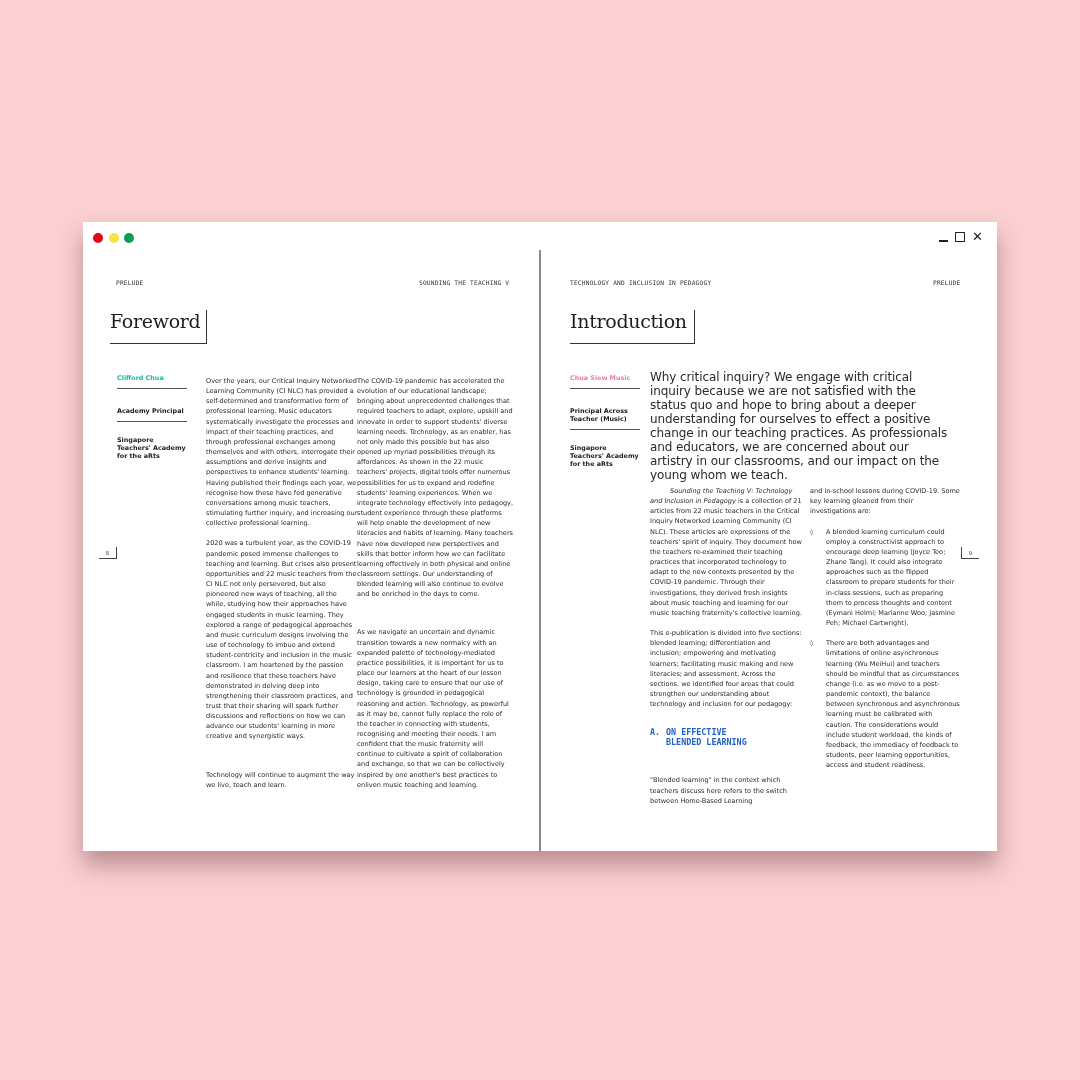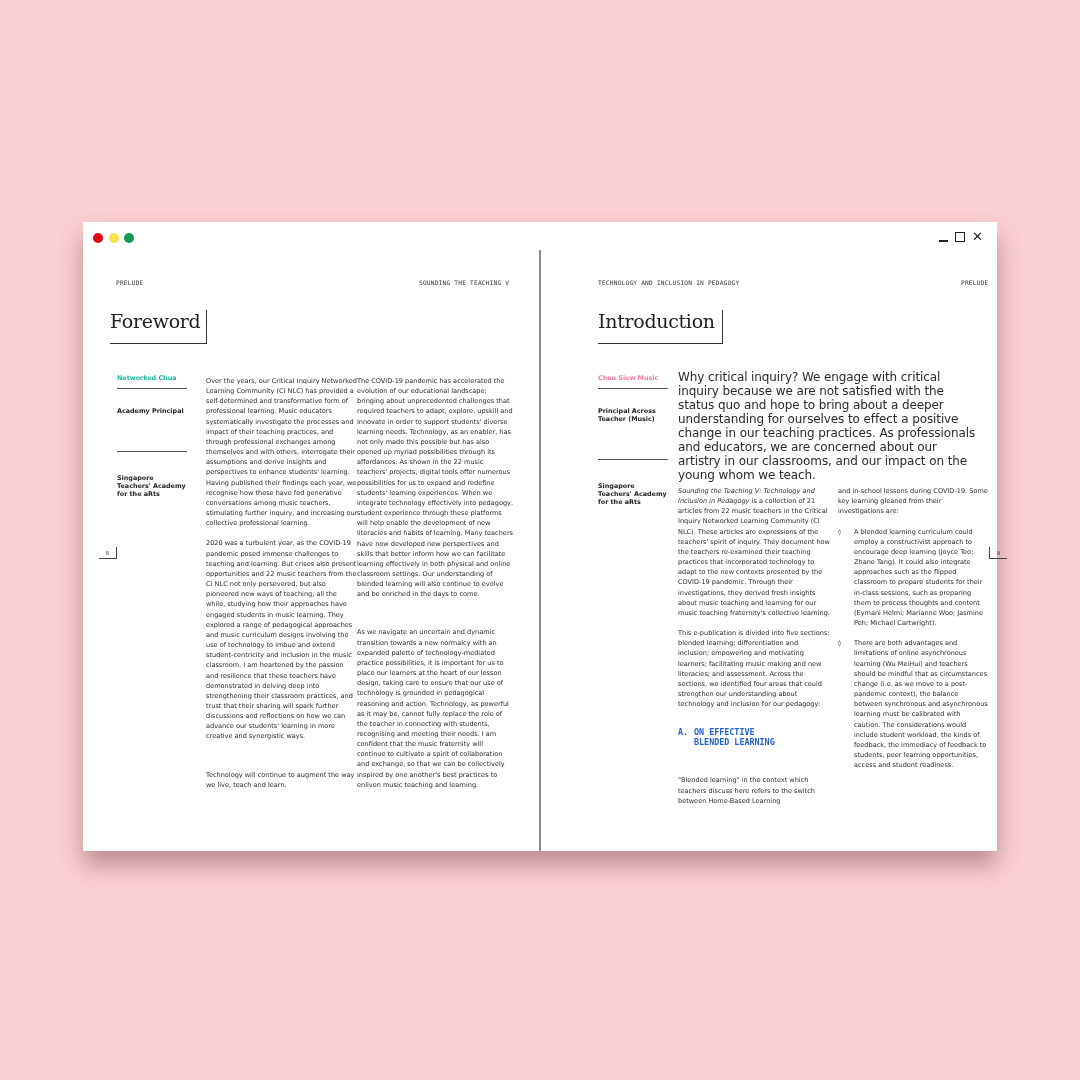--- a/index.html
+++ b/index.html
@@ -30,41 +30,41 @@
   .ctrl.close { left: 889px; }
   .ctrl .box { display: block; width: 10px; height: 10px; border: 1.5px solid #222; margin-top: 2px; }
   .ctrl .minbar { display: block; width: 9px; height: 1.5px; background: #222; margin-top: 12px; }
 
   .spine {
     position: absolute; left: 456px; top: 28px; width: 1.5px; height: 601px;
     background: #8a8a8a;
   }
   .page { position: absolute; top: 0; height: 100%; }
   .page.left { left: 0; width: 456px; }
-  .page.right { left: 482px; width: 456px; }
+  .page.right { left: 454px; width: 456px; }
 
   .runhead {
     position: absolute; top: 57px;
     font-family: "DejaVu Sans Mono", monospace;
     font-size: 6.2px; letter-spacing: 0.2px; color: #333;
   }
   .title-wrap { position: absolute; top: 88px; }
   .title {
     font-family: "DejaVu Serif", serif;
     font-size: 19px; color: #1e1e1e; letter-spacing: -0.3px;
     padding-right: 13px; padding-bottom: 6px;
     border-right: 1.5px solid #333;
     border-bottom: 1.5px solid #333;
     display: inline-block;
     height: 34px;
   }
   .byline { position: absolute; top: 152px; width: 70px; font-size: 6.4px; font-weight: bold; line-height: 8px; color: #222; }
   .byline .name { padding-bottom: 6px; }
   .byline .role { border-top: 1px solid #555; padding-top: 18px; padding-bottom: 6px; }
-  .byline .org { border-top: 1px solid #555; padding-top: 22px; margin-top: 30px; }
+  .byline .org { border-top: 1px solid #555; padding-top: 14px; }
 
   .col {
     position: absolute; font-size: 6.55px; line-height: 10.15px; color: #2b2b2b;
   }
   .col p { margin-bottom: 10.15px; }
   .col p.nomb { margin-bottom: 0; margin-top: 28px; }
   .pagenum {
     position: absolute; font-family: "DejaVu Sans Mono", monospace;
     font-size: 5.5px; color: #333; height: 12px; width: 18px;
     border-bottom: 1px solid #444; text-align: center; line-height: 12px;
@@ -78,21 +78,21 @@
   .section-head {
     font-family: "DejaVu Sans Mono", monospace;
     font-size: 8.4px; line-height: 10px; font-weight: bold;
     margin-top: 18px; margin-bottom: 18px;
     display: flex;
   }
   .section-head .sl { width: 16px; }
   .bullet { display: flex; margin-bottom: 10.15px; }
   .bullet .mark { width: 16px; font-size: 6px; }
   .bullet .btext { flex: 1; }
-  em { font-style: italic; }
+  em { font-style: italic; margin-left: 20px; }
 </style>
 </head>
 <body>
 
 <div class="window">
   <div class="titlebar">
     <span class="dot red" style="background:#e30613"></span>
     <span class="dot yellow" style="background:#f6e34a"></span>
     <span class="dot green" style="background:#0f9b50"></span>
     <span class="ctrl min">
@@ -108,21 +108,21 @@
 
   <div class="page left">
     <div class="runhead" style="left:33px">PRELUDE</div>
     <div class="runhead" style="left:336px">SOUNDING THE TEACHING V</div>
 
     <div class="title-wrap" style="left:27px">
       <div class="title" style="width:97px">Foreword</div>
     </div>
 
     <div class="byline" style="left:34px">
-      <div class="name" style="color:#18b7a2">Networked Chua</div>
+      <div class="name" style="color:#18b7a2">Clifford Chua</div>
       <div class="role">Academy Principal</div>
       <div class="org">Singapore Teachers' Academy for the aRts</div>
     </div>
 
     <div class="pagenum l" style="left:16px; top:325px">8</div>
 
     <div class="col" style="left:123px; top:154px; width:152px">
       <p>Over the years, our Critical Inquiry Networked Learning Community (CI NLC) has provided a self-determined and transformative form of professional learning. Music educators systematically investigate the processes and impact of their teaching practices, and through professional exchanges among themselves and with others, interrogate their assumptions and derive insights and perspectives to enhance students' learning. Having published their findings each year, we recognise how these have fed generative conversations among music teachers, stimulating further inquiry, and increasing our collective professional learning.</p>
       <p>2020 was a turbulent year, as the COVID-19 pandemic posed immense challenges to teaching and learning. But crises also present opportunities and 22 music teachers from the CI NLC not only persevered, but also pioneered new ways of teaching, all the while, studying how their approaches have engaged students in music learning. They explored a range of pedagogical approaches and music curriculum designs involving the use of technology to imbue and extend student-centricity and inclusion in the music classroom. I am heartened by the passion and resilience that these teachers have demonstrated in delving deep into strengthening their classroom practices, and trust that their sharing will spark further discussions and reflections on how we can advance our students' learning in more creative and synergistic ways.</p>
       <p class="nomb">Technology will continue to augment the way we live, teach and learn.</p>

